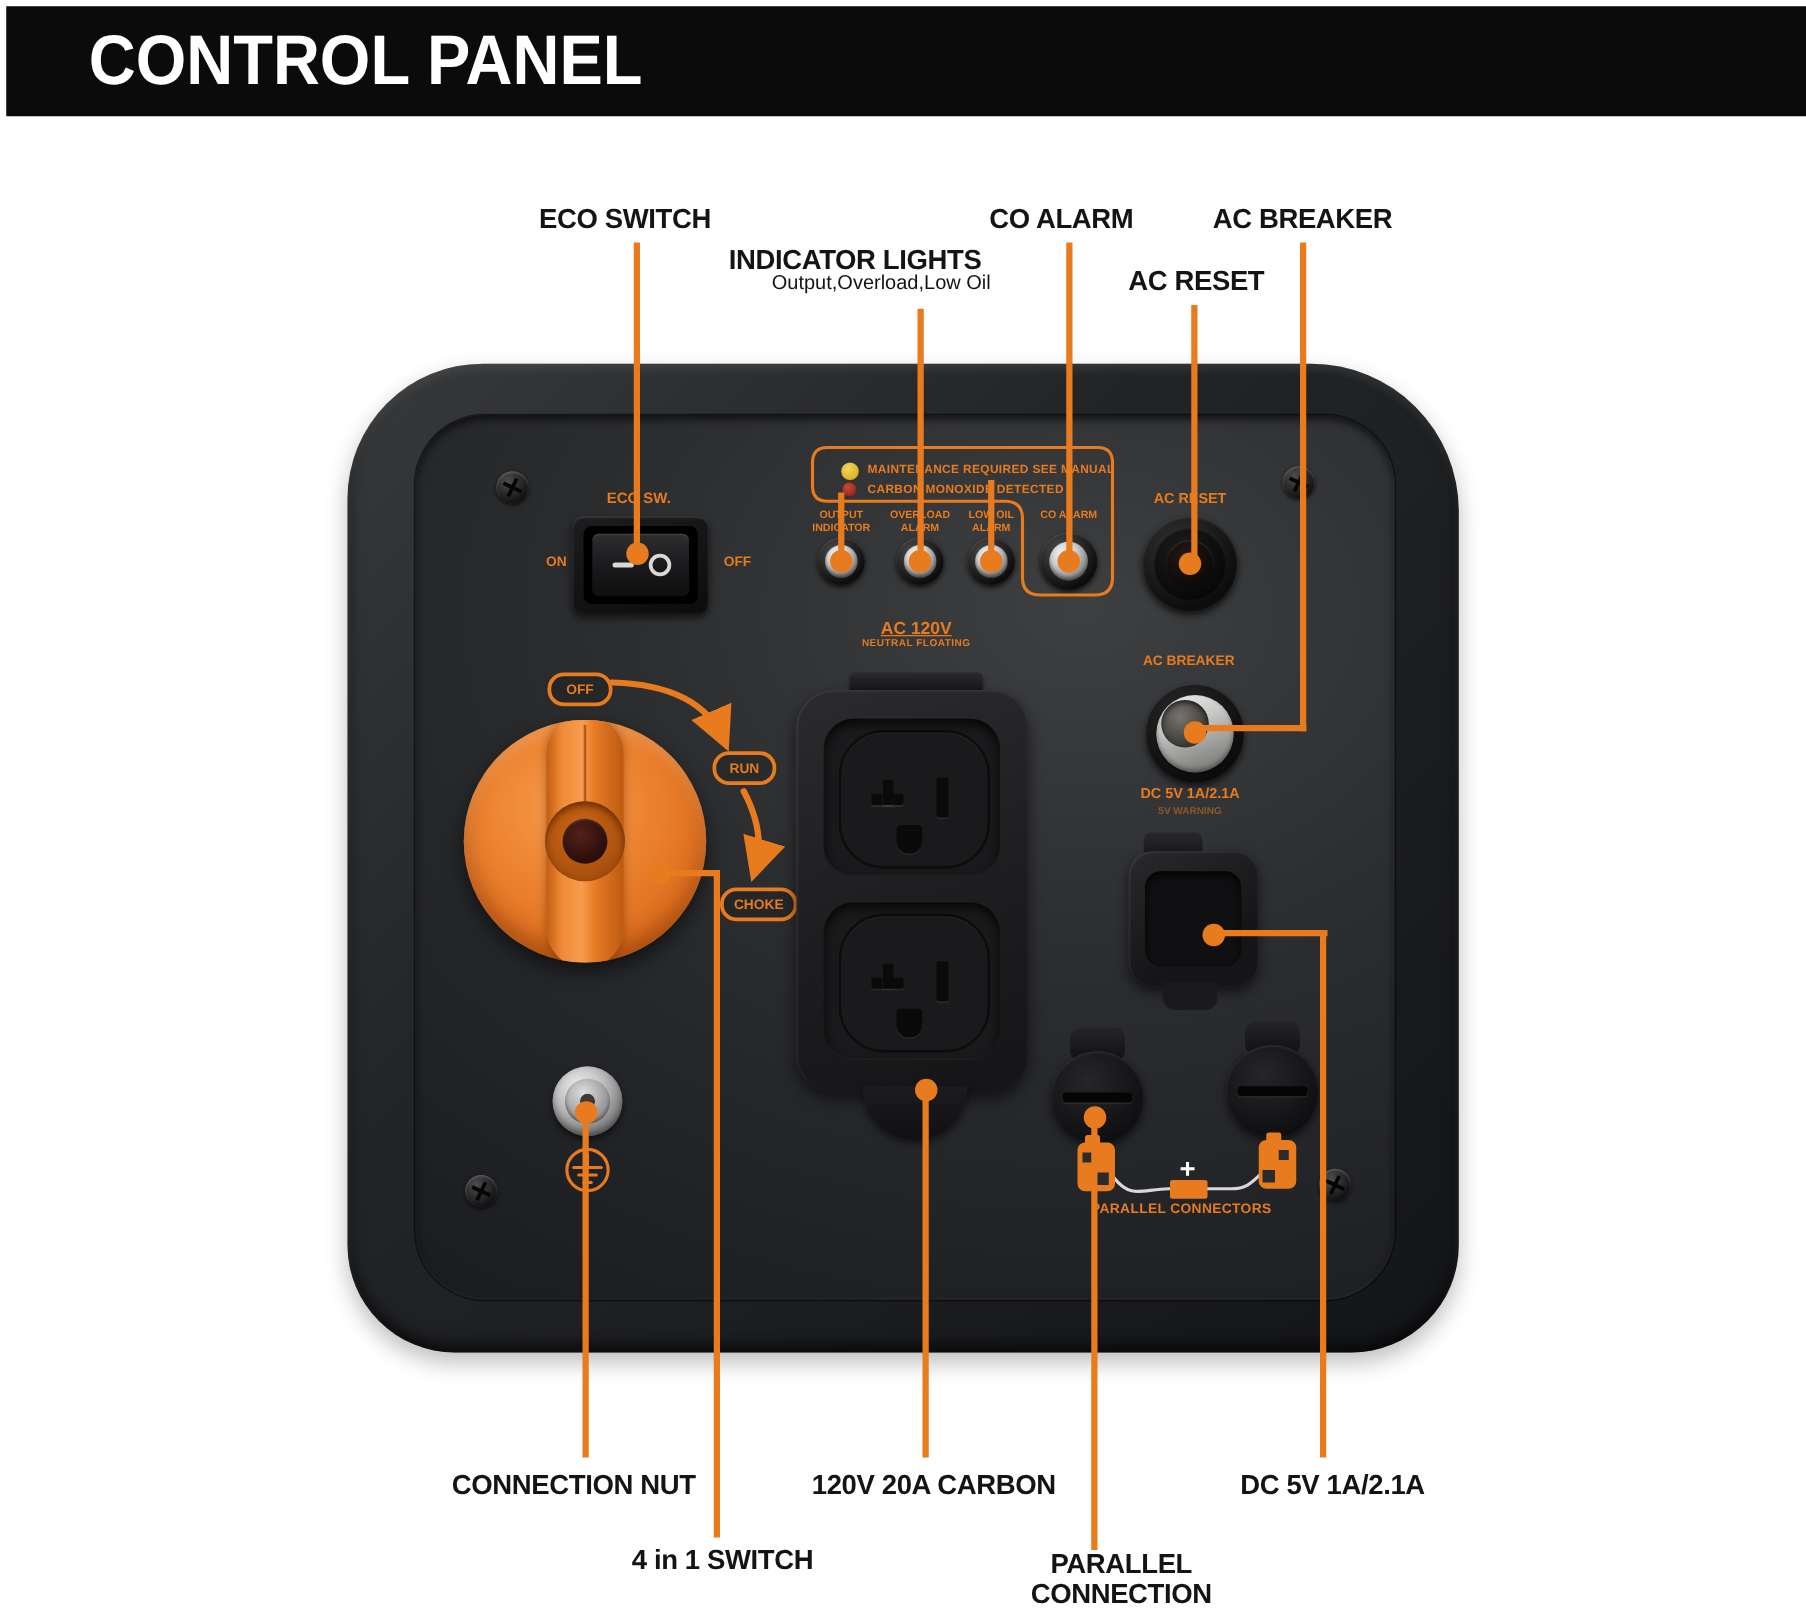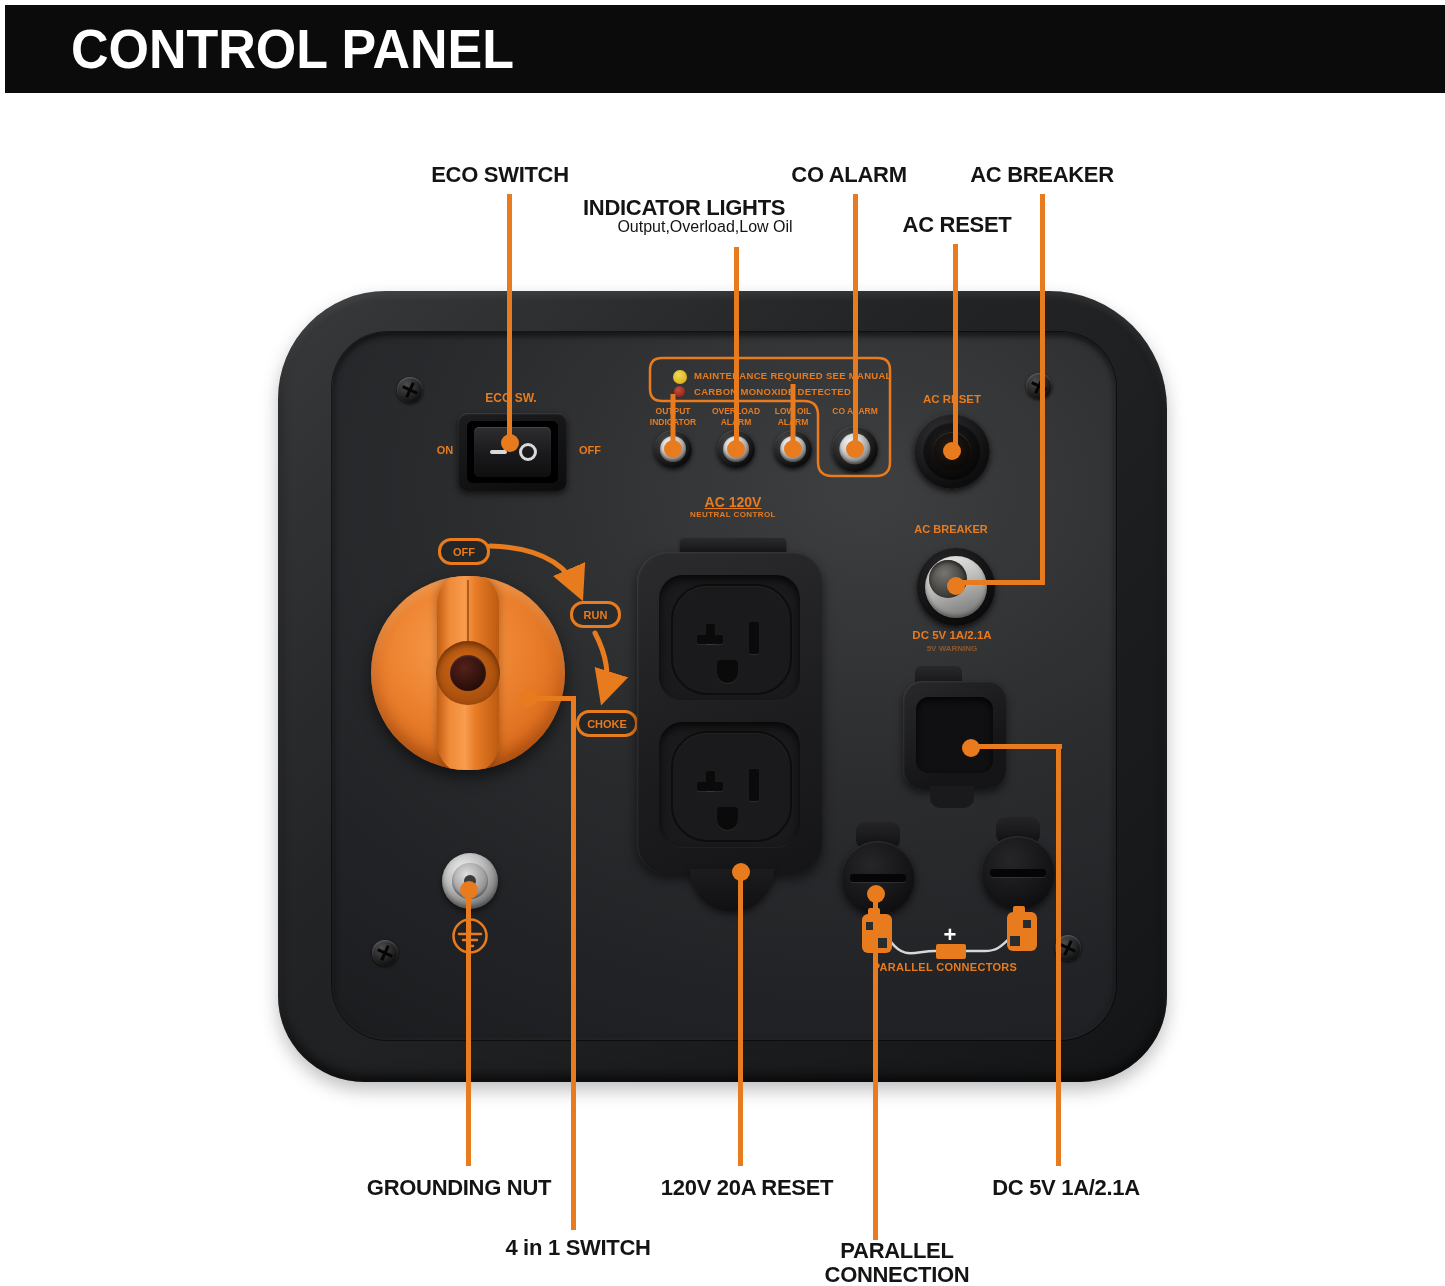--- a/index.html
+++ b/index.html
@@ -173,23 +173,23 @@
     <div class="t">CONTROL PANEL</div>
   </div>
 
   <div class="lbl" style="left:400px;top:162px;width:200px;text-align:center;">ECO SWITCH</div>
   <div class="lbl" style="left:583px;top:195px;width:200px;">INDICATOR LIGHTS</div>
   <div class="lbl-sub" style="left:585px;top:218px;width:240px;">Output,Overload,Low Oil</div>
   <div class="lbl" style="left:749px;top:162px;width:200px;">CO ALARM</div>
   <div class="lbl" style="left:857px;top:212px;width:200px;">AC RESET</div>
   <div class="lbl" style="left:942px;top:162px;width:200px;">AC BREAKER</div>
 
-  <div class="lbl" style="left:359px;top:1175px;width:200px;">GROUNDING NUT</div>
+  <div class="lbl" style="left:359px;top:1175px;width:200px;">CONNECTION NUT</div>
   <div class="lbl" style="left:478px;top:1235px;width:200px;">4 in 1 SWITCH</div>
-  <div class="lbl" style="left:647px;top:1175px;width:200px;">120V 20A RESET</div>
+  <div class="lbl" style="left:647px;top:1175px;width:200px;">120V 20A CARBON</div>
   <div class="lbl" style="left:797px;top:1238px;width:200px;">PARALLEL</div>
   <div class="lbl" style="left:797px;top:1262px;width:200px;">CONNECTION</div>
   <div class="lbl" style="left:966px;top:1175px;width:200px;">DC 5V 1A/2.1A</div>
 
   <div class="genbody"></div>
   <div class="panel"></div>
 
   <div class="screw" style="left:397px;top:377px;"></div>
   <div class="screw" style="left:1026px;top:373px;"></div>
   <div class="screw" style="left:372px;top:940px;"></div>
@@ -241,21 +241,21 @@
       <div class="chrome"></div>
     </div>
 
   <div class="otext" style="left:902px;top:393px;width:100px;font-size:11.5px;">AC RESET</div>
   <div class="acreset-outer">
     <div class="acreset-mid"></div>
     <div class="acreset-inner"></div>
   </div>
 
   <div class="otext" style="left:683px;top:494px;width:100px;font-size:14px;text-decoration:underline;">AC 120V</div>
-  <div class="otext" style="left:683px;top:510px;width:100px;font-size:8px;letter-spacing:0.4px;">NEUTRAL CONTROL</div>
+  <div class="otext" style="left:683px;top:510px;width:100px;font-size:8px;letter-spacing:0.4px;">NEUTRAL FLOATING</div>
 
   <div class="otext" style="left:901px;top:523px;width:100px;font-size:11px;">AC BREAKER</div>
   <div class="breaker-outer">
     <div class="breaker-ring"></div>
     <div class="breaker-glass"></div>
   </div>
 
   <div class="knob">
     <div class="knob-grip"></div>
     <div class="knob-hub"></div>

